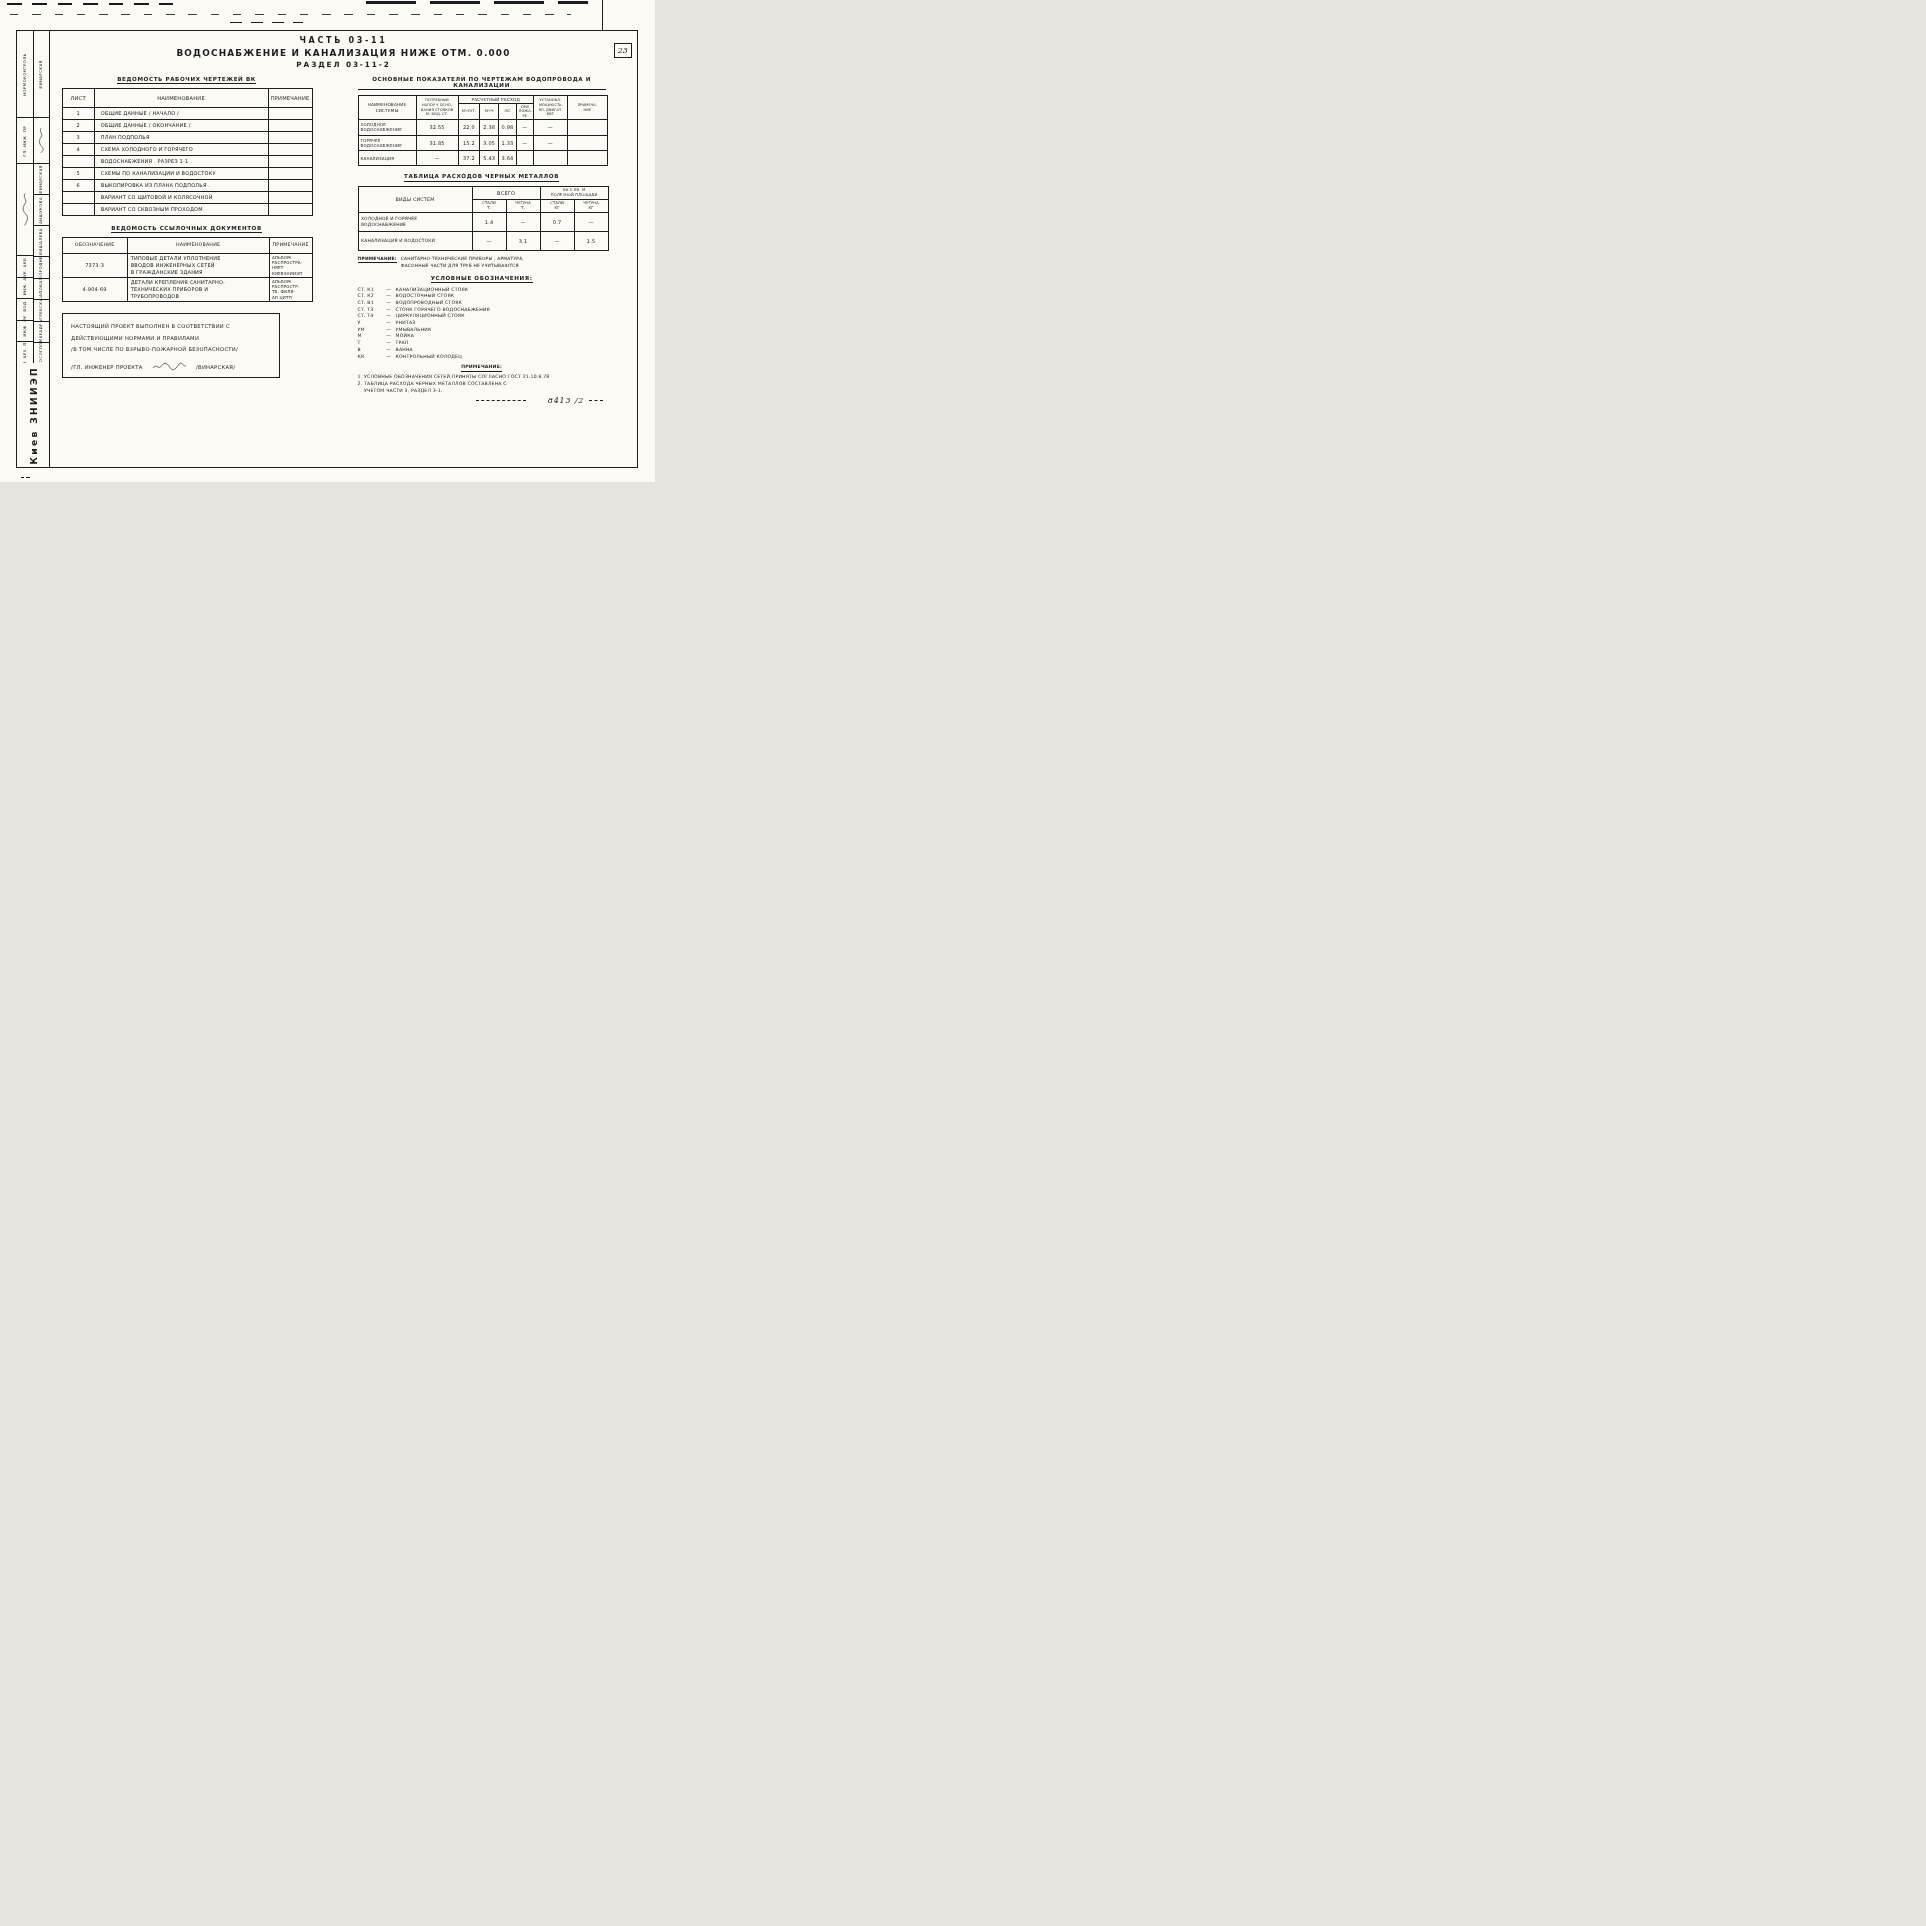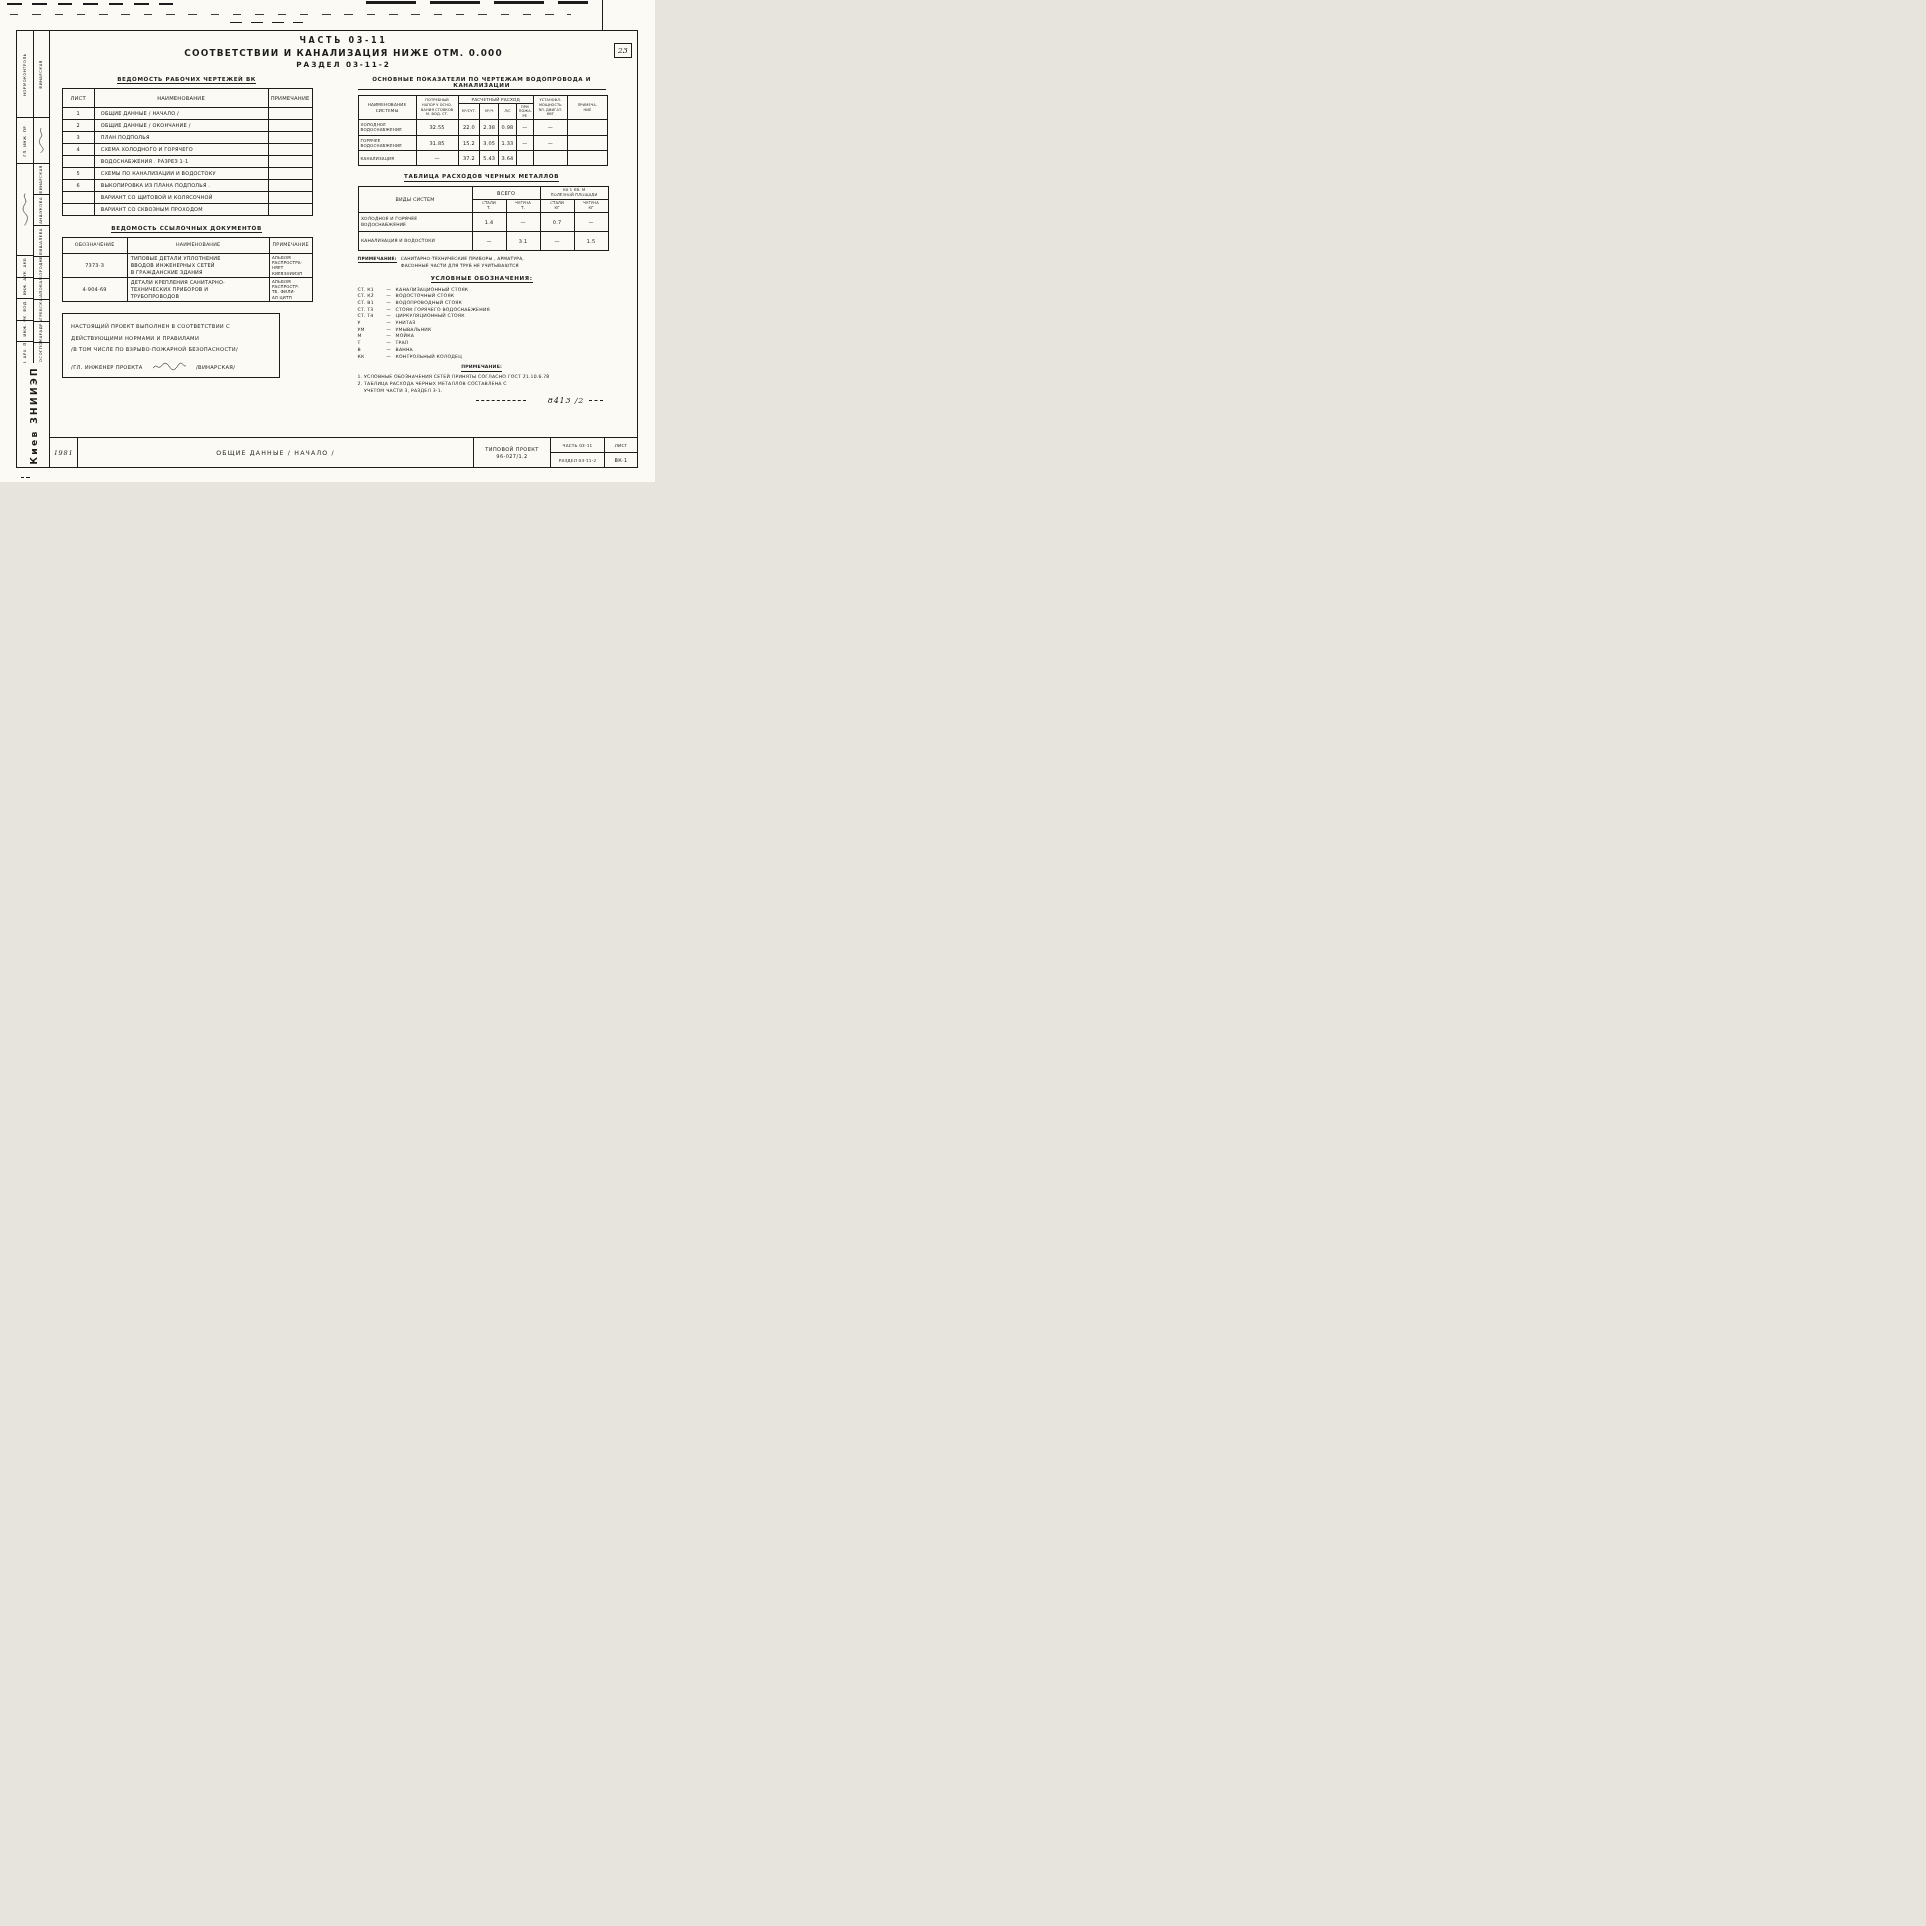--- a/index.html
+++ b/index.html
@@ -205,21 +205,21 @@
       </div>
       <div class="org-cell">
           <span class="vtx org-txt">Киев ЗНИИЭП</span>
         </div>
     </div>
 
     <div class="content">
 
       <div class="hdr">
         <div class="t1">ЧАСТЬ 03-11</div>
-        <div class="t2">СООТВЕТСТВИИ И КАНАЛИЗАЦИЯ НИЖЕ ОТМ. 0.000</div>
+        <div class="t2">ВОДОСНАБЖЕНИЕ И КАНАЛИЗАЦИЯ НИЖЕ ОТМ. 0.000</div>
         <div class="t3">РАЗДЕЛ 03-11-2</div>
         <div class="sheetno">
             <span>23</span>
           </div>
       </div>
 
       <div class="cols">
 
         <div class="col-l">
 
@@ -531,33 +531,17 @@
             <div class="hand-row">
               <span class="dashline long"></span>
               <span class="hand">8413 /2</span>
               <span class="dashline short"></span>
             </div>
           </div>
 
         </div>
       </div>
 
-      <div class="tblock">
-        <div class="tb-year">1981</div>
-        <div class="tb-title">ОБЩИЕ ДАННЫЕ     / НАЧАЛО /</div>
-        <div class="tb-proj">
-          <span>ТИПОВОЙ ПРОЕКТ</span>
-          <span>96-027/1.2</span>
-        </div>
-        <div class="tb-split">
-          <div>ЧАСТЬ 03-11</div>
-          <div>РАЗДЕЛ 03-11-2</div>
-        </div>
-        <div class="tb-split tb-list">
-          <div>ЛИСТ</div>
-          <div class="big">ВК-1</div>
-        </div>
-      </div>
 
     </div>
   </div>
 </div>
 
 
 </body></html>

